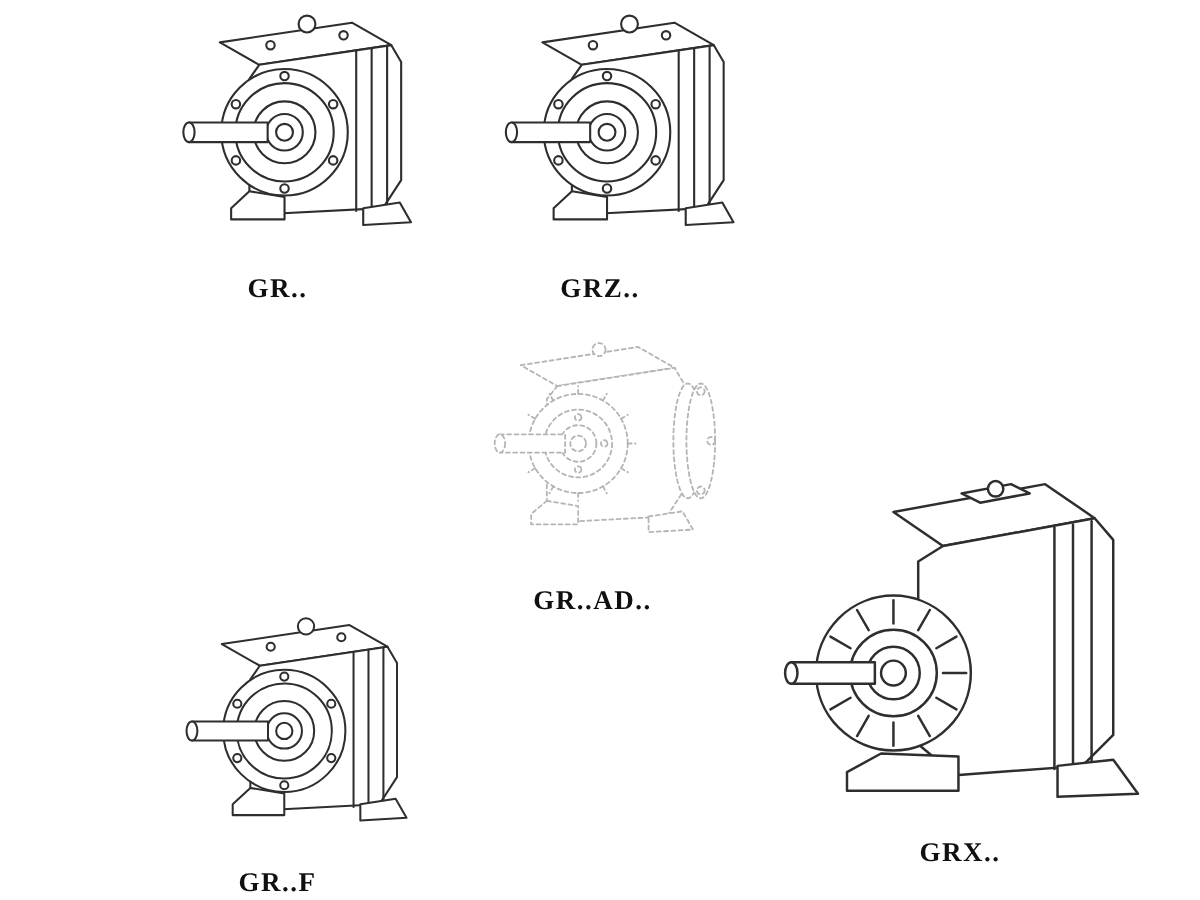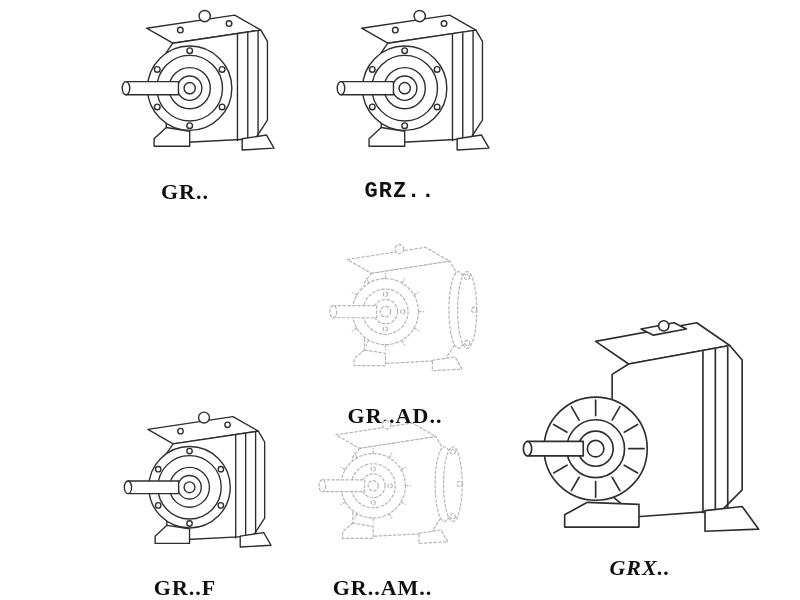--- a/index.html
+++ b/index.html
@@ -12,21 +12,21 @@
   }
   .stage { position:absolute; inset:0; }
   figure.fig {
     position:absolute; margin:0; padding:0;
     display:flex; flex-direction:column; align-items:center;
   }
   figure.fig svg.draw { display:block; color:var(--ink); }
   figure.fig.ghost svg.draw { color:var(--ghost); }
   figure.fig.ghost svg.draw use { stroke-dasharray:3 2.6; }
   figcaption.cap {
-    font-weight:bold; font-size:22px; color:#101010;
+    font-weight:bold; font-size:18px; color:#101010;
     letter-spacing:1px; text-align:center; line-height:20px;
     margin-top:2px; white-space:nowrap;
   }
   svg.defs { position:absolute; width:0; height:0; overflow:hidden; }
 </style>
 </head>
 <body style="background: rgb(255, 255, 255);">
 
 <svg class="defs" aria-hidden="true">
   <defs>
@@ -202,50 +202,44 @@
 
 <div class="stage">
 
   <figure class="fig" style="left:75px; top:2px; width:220px;">
     <svg class="draw" viewBox="0 0 210 190" width="206" height="178">
         <use href="#sym-gr"></use>
       </svg>
     <figcaption class="cap">GR..</figcaption>
   </figure>
 
-  <figure class="fig" style="left:300px; top:2px; width:200px;font-family:Liberation Mono, monospace;">
+  <figure class="fig" style="left:300px; top:2px; width:200px;">
     <svg class="draw" viewBox="0 0 210 190" width="198" height="178">
         <use href="#sym-gr"></use>
       </svg>
     <figcaption class="cap">GRZ..</figcaption>
   </figure>
 
 
 
-  <figure class="fig ghost" style="left:295px; top:228px; width:200px;">
+  <figure class="fig ghost" style="left:295px; top:212px; width:200px;">
     <svg class="draw" viewBox="0 0 230 190" width="200" height="176">
         <use href="#sym-ad"></use>
       </svg>
     <figcaption class="cap">GR..AD..</figcaption>
   </figure>
 
   <figure class="fig" style="left:75px; top:404px; width:220px;justify-content:space-between;">
     <svg class="draw" viewBox="0 0 210 190" width="200" height="172">
         <use href="#sym-gr"></use>
       </svg>
     <figcaption class="cap">GR..F</figcaption>
   </figure>
 
-  <figure class="fig ghost" style="left:285px; top:404px; width:195px;">
-    <svg class="draw" viewBox="0 0 230 190" width="195" height="172">
-        <use href="#sym-ad"></use>
-      </svg>
-    <figcaption class="cap">GR..AM..</figcaption>
-  </figure>
-
-  <figure class="fig" style="left:495px; top:298px; width:290px;font-style:italic;">
+
+  <figure class="fig" style="left:495px; top:298px; width:290px;">
     <svg class="draw" viewBox="0 0 270 250" width="282" height="258">
         <use href="#sym-grx"></use>
       </svg>
     <figcaption class="cap">GRX..</figcaption>
   </figure>
 
 </div>
 
 </body></html>

